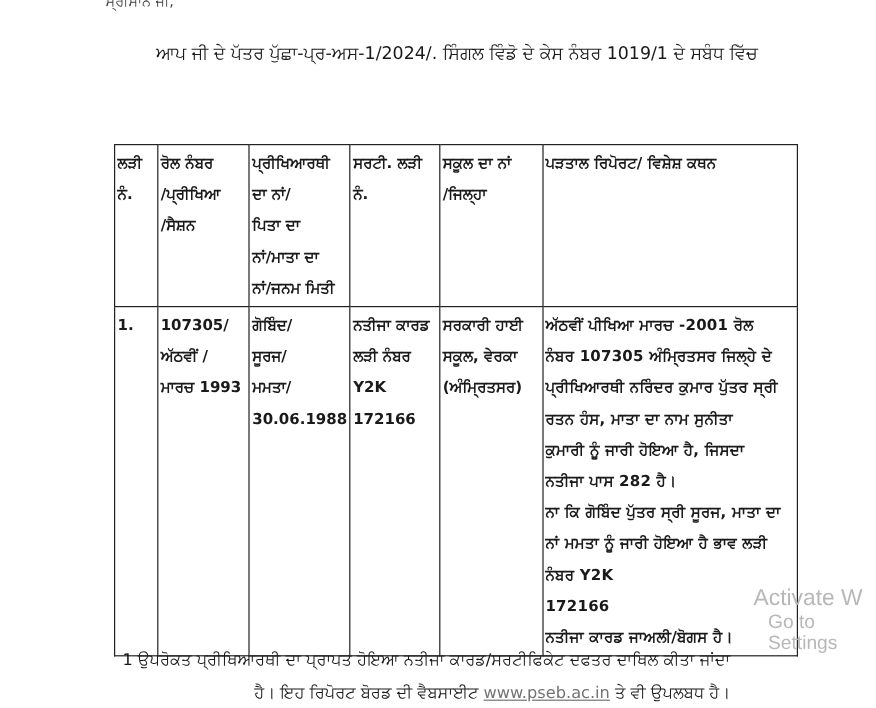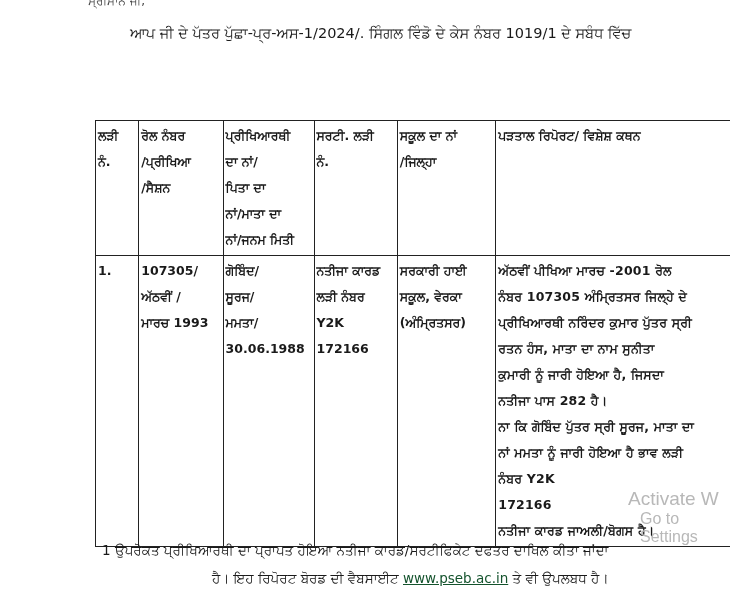--- a/index.html
+++ b/index.html
@@ -1,32 +1,32 @@
 <!DOCTYPE html>
 <html><head>
 <meta charset="utf-8">
 <style>
   html, body { margin:0; padding:0; }
   body { width:730px; height:590px; background:#ffffff; position:relative; overflow:hidden;
          font-family:"DejaVu Sans", sans-serif; color:#1a1a1a; }
   .frag { position:absolute; left:88px; top:-6px; font-size:12px; color:#444; }
-  .para { position:absolute; left:90px; width:600px; font-size:14.5px; line-height:30px; }
+  .para { position:absolute; left:90px; width:600px; font-size:14.5px; line-height:30px;margin-top:12px; }
   .para .line { display:block; white-space:nowrap; }
   .para .first { padding-left:40px; }
-  table.report { position:absolute; left:95px; top:120px; border-collapse:collapse; width:636px;
+  table.report { position:absolute; left:95px; top:120px; border-collapse:collapse; width:570px;
                  font-size:12.5px; }
   table.report th, table.report td { border:1.3px solid #222; vertical-align:top; text-align:left;
                  padding:2px 2px; font-weight:bold; line-height:26px; }
   table.report th { height:112px; }
   table.report td { height:286px; }
   .cell-lines span { display:block; white-space:nowrap; }
   .report-lines span { display:block; white-space:nowrap; letter-spacing:0.2px; }
   .footer { position:absolute; left:102px; top:536px; font-size:13.5px; line-height:28px; }
   .footer span.line { display:block; white-space:nowrap;text-align:right; }
-  .link { text-decoration:underline; color:#14532d;margin-top:24px; }
+  .link { text-decoration:underline; color:#737373;margin-top:24px; }
   .watermark { position:absolute; left:628px; top:488px; color:#b8b8b8; font-family:"Liberation Sans", sans-serif; }
   .watermark .w1 { font-size:19px; display:block; }
   .watermark .w2 { font-size:16px; display:block; margin-left:12px; }
 </style>
 </head>
 <body>
 
 <div class="frag">ਸ੍ਰੀਮਾਨ ਜੀ,</div>
 
 <div class="para" style="top:18px;">

